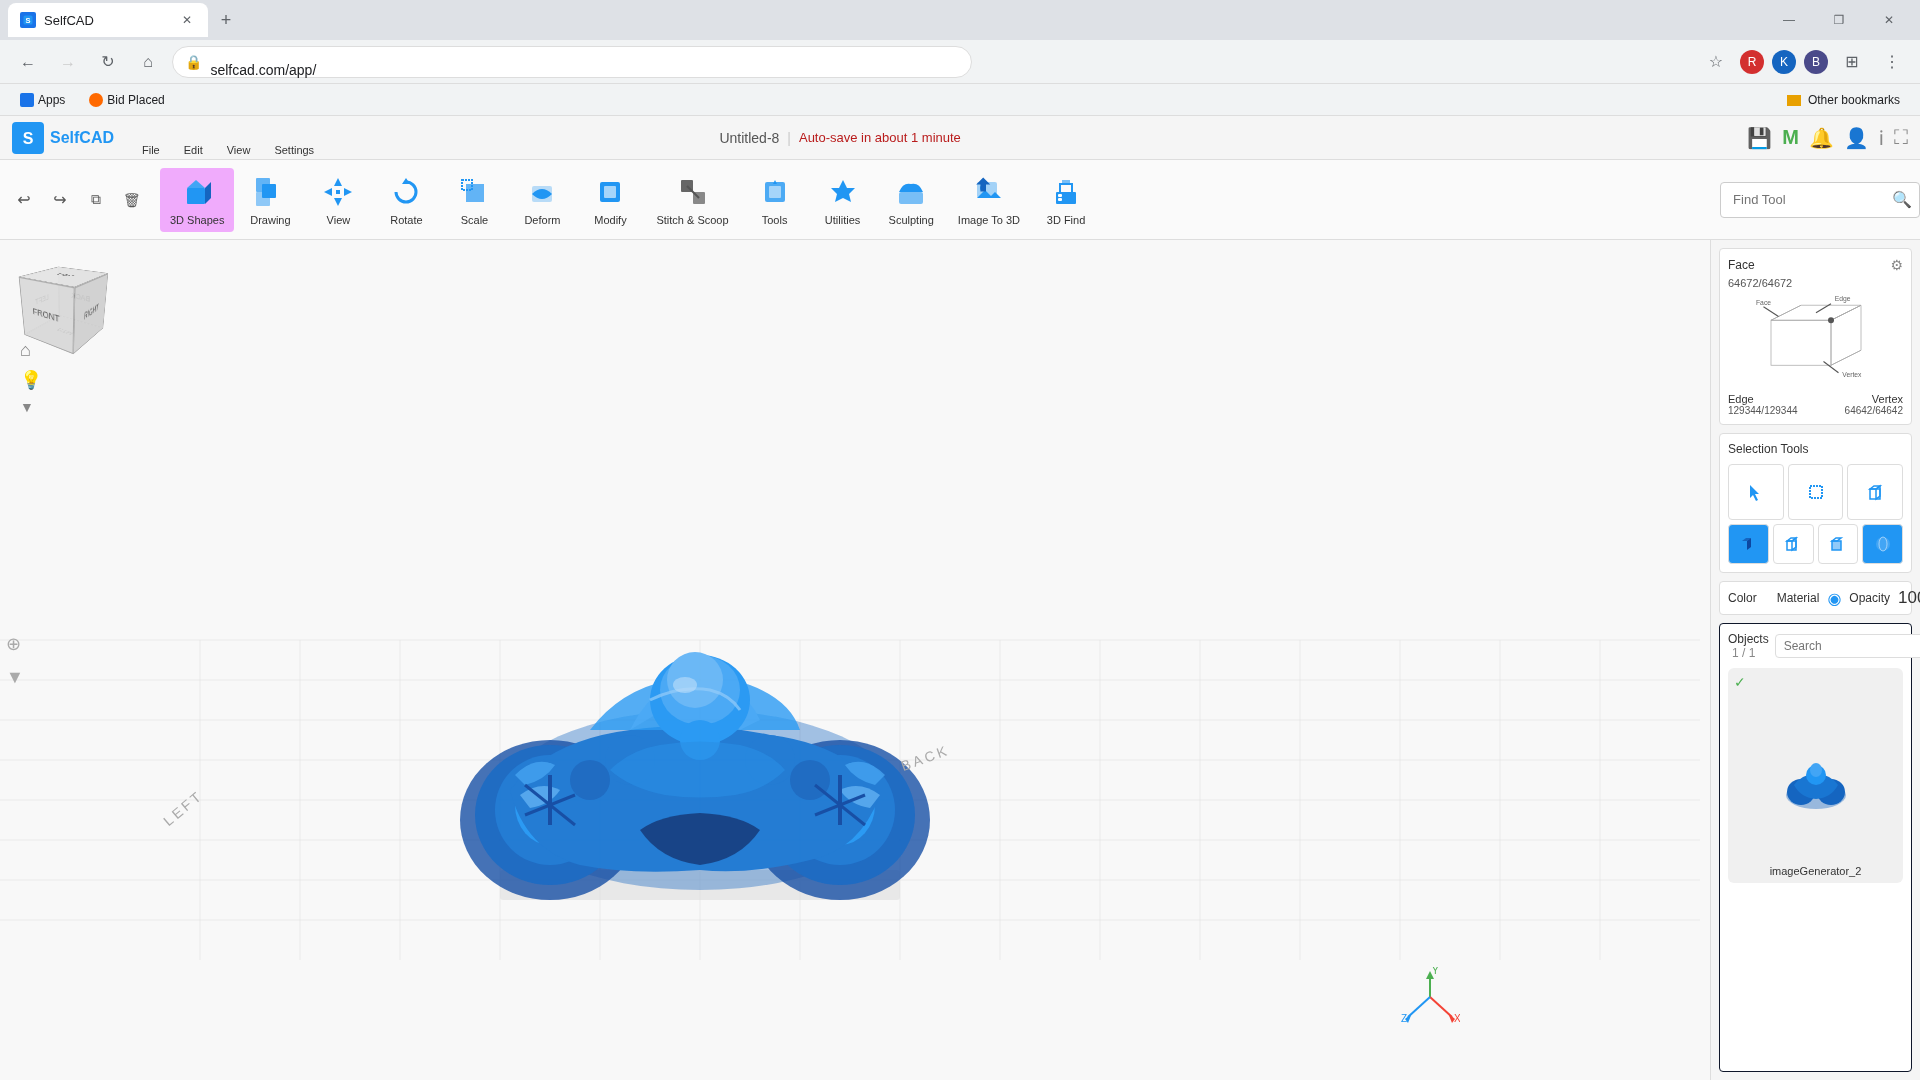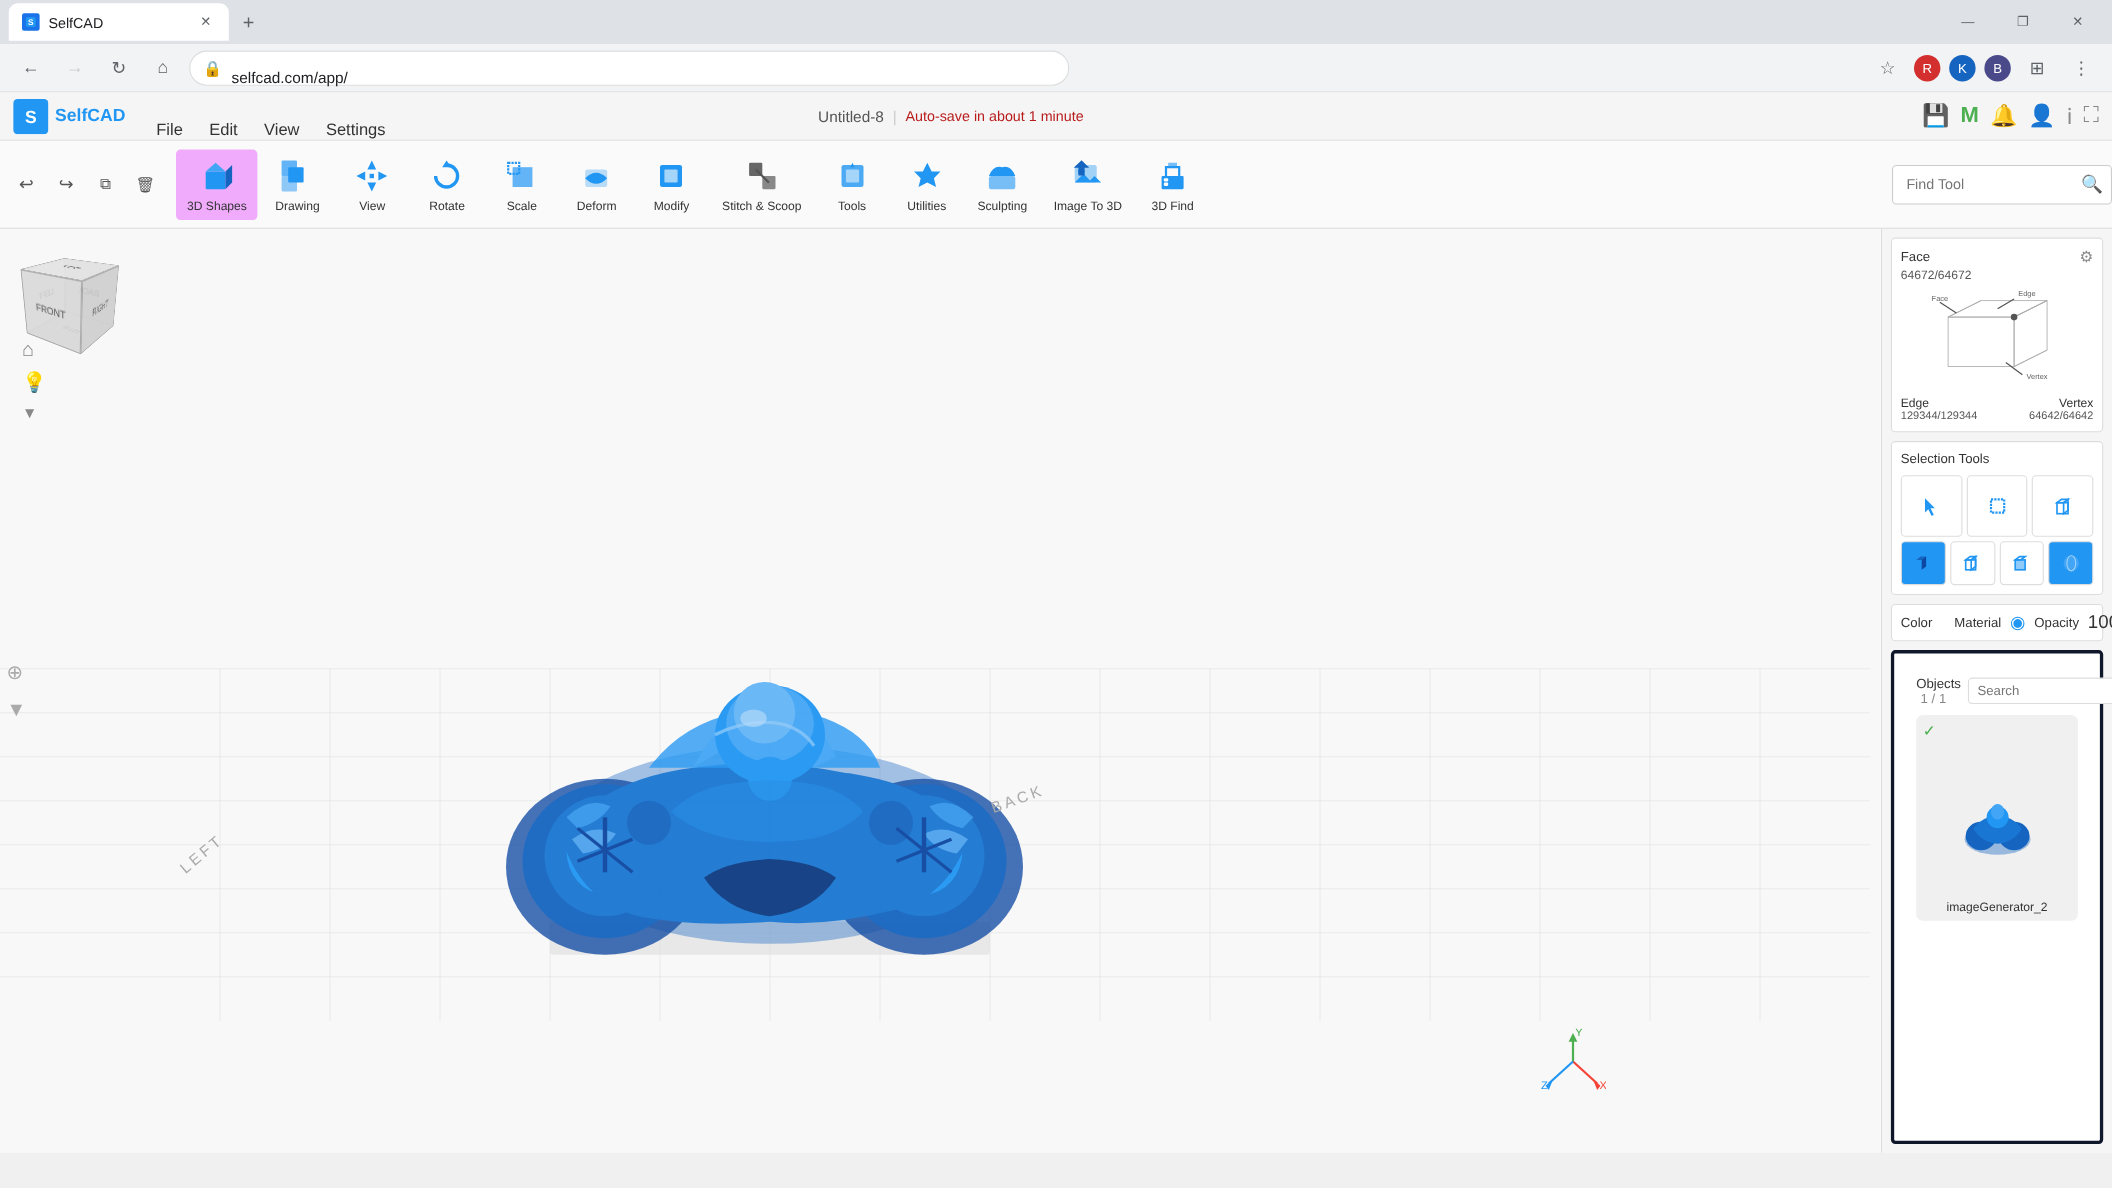--- a/index.html
+++ b/index.html
@@ -32,21 +32,21 @@
     #other-bookmarks { margin-left: auto; font-size: 12px; color: #202124; padding: 2px 8px; border-radius: 4px; cursor: pointer; }
 
     
     #app { width: 1920px; height: 964px; display: flex; flex-direction: column; background: #f5f5f5; }
 
     
     #menu-bar { height: 44px; background: #f5f5f5; display: flex; align-items: center; padding: 0 12px; gap: 0; border-bottom: 1px solid #ddd; }
     #logo { display: flex; align-items: center; gap: 6px; margin-right: 16px; }
     #logo-icon { width: 32px; height: 32px; }
     #logo-text { font-size: 16px; font-weight: bold; color: #2196F3; }
-    .menu-item { padding: 6px 12px; cursor: pointer; border-radius: 4px; font-size: 15px; color: #333; margin-top: 25px; }
+    .menu-item { padding: 6px 12px; cursor: pointer; border-radius: 4px; font-size: 11px; color: #333; margin-top: 25px; }
     #doc-title { margin-left: auto; margin-right: auto; font-size: 14px; color: #555; display: flex; align-items: center; gap: 8px; }
     #doc-separator { color: #ccc; }
     #autosave-text { font-size: 13px; color: #b91c1c; }
     #menu-right { display: flex; align-items: center; gap: 10px; margin-left: auto; }
 
     
     #toolbar { height: 80px; background: #fafafa; border-bottom: 1px solid #ddd; display: flex; align-items: center; padding: 0 8px; gap: 4px; }
     #undo-redo { display: flex; gap: 4px; margin-right: 8px; }
     .undo-btn { width: 32px; height: 32px; display: flex; align-items: center; justify-content: center; border-radius: 4px; cursor: pointer; color: #555; font-size: 16px; }
     .tool-item { display: flex; flex-direction: column; align-items: center; justify-content: center; padding: 6px 10px; cursor: pointer; border-radius: 4px; min-width: 64px; gap: 4px; }
@@ -101,21 +101,21 @@
     
     #color-material { display: flex; align-items: center; gap: 8px; background: white; border: 1px solid #ddd; border-radius: 4px; padding: 6px 8px; }
     #color-label { font-size: 12px; color: #333; }
     #color-swatch { width: 20px; height: 20px; background: #2196F3; border-radius: 50%; cursor: pointer; }
     #material-label { font-size: 12px; color: #333; margin-left: 4px; }
     #material-icon { color: #2196F3; font-size: 16px; cursor: pointer; }
     #opacity-label { font-size: 12px; color: #333; margin-left: auto; }
     #opacity-value { font-size: 17px; color: #333; width: 36px; text-align: right; }
 
     
-    #objects-panel { background: white; border: 3px solid #0f172a; border-radius: 4px; padding: 20px; flex: 1; }
+    #objects-panel { background: white; border: 1px solid #0f172a; border-radius: 4px; padding: 8px; flex: 1; }
     #objects-header { display: flex; align-items: center; justify-content: space-between; margin-bottom: 8px; }
     #objects-title { font-size: 12px; color: #333; font-weight: 500; }
     #objects-search { flex: 1; margin: 0 6px; height: 24px; border: 1px solid #ddd; border-radius: 4px; padding: 0 24px 0 8px; font-size: 12px; }
     #object-card { background: #f0f0f0; border-radius: 6px; padding: 6px; cursor: pointer; }
     #object-thumbnail { width: 100%; aspect-ratio: 1; display: flex; align-items: center; justify-content: center; }
     #object-name { font-size: 11px; color: #333; text-align: center; margin-top: 4px; }
     #object-check { color: #4caf50; font-size: 14px; margin-bottom: 4px; }
 
     
     #grid-svg { position: absolute; inset: 0; width: 100%; height: 100%; }
@@ -159,20 +159,34 @@
     <div id="nav-actions">
       <span>☆</span>
       <span style="background:#d32f2f; color:white; border-radius:50%; width:24px; height:24px; display:flex; align-items:center; justify-content:center; font-size:12px;">R</span>
       <span style="background:#1565c0; color:white; border-radius:50%; width:24px; height:24px; display:flex; align-items:center; justify-content:center; font-size:12px;">K</span>
       <span style="background:#4a4a8a; color:white; border-radius:50%; width:24px; height:24px; display:flex; align-items:center; justify-content:center; font-size:12px;">B</span>
       <span>⊞</span>
       <span>⋮</span>
     </div>
   </div>
 
+  <div id="bookmarks-bar">
+    <div class="bookmark-item">
+      <div class="bookmark-icon" style="background:#1a73e8;"></div>
+      <span>Apps</span>
+    </div>
+    <div class="bookmark-item">
+      <div class="bookmark-icon" style="background:#ff6900; border-radius:50%;"></div>
+      <span>Bid Placed</span>
+    </div>
+    <div id="other-bookmarks">
+      <span style="background:#e8a000; display:inline-block; width:14px; height:11px; margin-right:4px; vertical-align:middle;"></span>
+      <span>Other bookmarks</span>
+    </div>
+  </div>
 </div>
 
 <div id="app">
 
   <div id="menu-bar">
     <div id="logo">
       <svg id="logo-icon" width="32" height="32" viewBox="0 0 32 32">
         <rect width="32" height="32" rx="4" fill="#2196F3"></rect>
         <text x="16" y="22" text-anchor="middle" font-size="16" fill="white" font-weight="bold">S</text>
       </svg>

